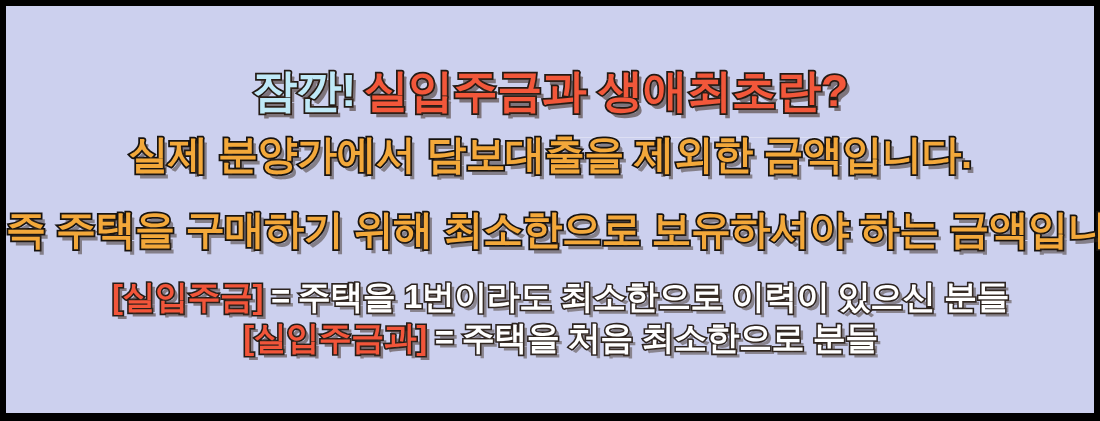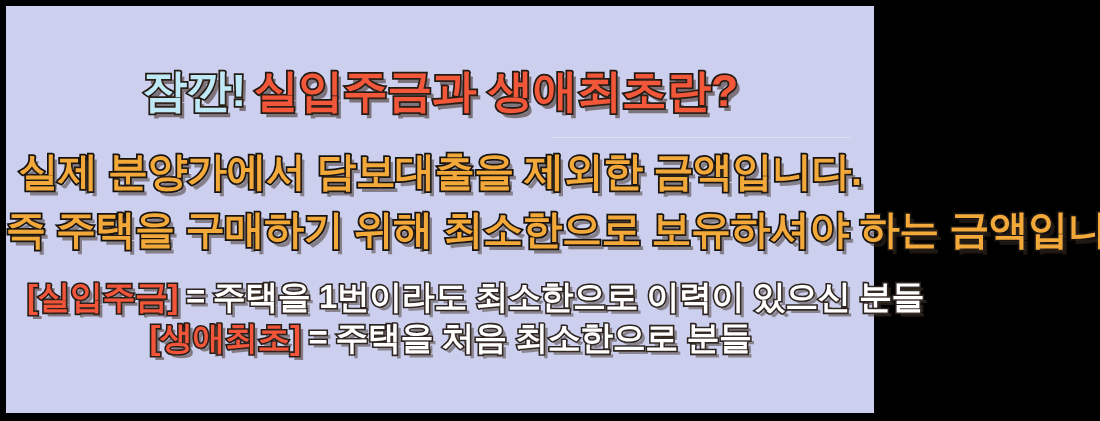--- a/index.html
+++ b/index.html
@@ -12,21 +12,21 @@
     width: 1100px;
     height: 421px;
     background: #000000;
     overflow: hidden;
     font-family: "Liberation Sans", "DejaVu Sans", sans-serif;
   }
   #panel {
     position: absolute;
     left: 6px;
     top: 6px;
-    width: 868px;
+    width: 1088px;
     height: 407px;
     background: #ccd0ee;
     box-sizing: border-box;
   }
   
 
   .line {
     position: absolute;
     width: 100%;
     text-align: center;
@@ -56,21 +56,21 @@
   }
 
   
   .t-orange {
     color: #f3a83a;
     -webkit-text-stroke: 3.5px #171310;
     paint-order: stroke fill;
     text-shadow: 4px 5px 0 rgba(60,45,35,0.5);
   }
   #explain-1 {
-    top: 145px;
+    top: 128px;
     font-size: 40px;
   }
   #explain-2 {
     top: 203px;
     font-size: 40px;
   }
 
   
   .def-row {
     position: absolute;
@@ -129,17 +129,17 @@
 
     <div class="line t-orange" id="explain-1">실제 분양가에서 담보대출을 제외한 금액입니다.</div>
 
     <div class="line t-orange" id="explain-2">즉 주택을 구매하기 위해 최소한으로 보유하셔야 하는 금액입니다.</div>
 
     <div class="def-row" id="def-1">
       <span class="t-redtag">[실입주금]</span><span class="sep"></span><span class="t-white">=</span><span class="sep"></span><span class="t-white">주택을 1번이라도 최소한으로 이력이 있으신 분들</span>
     </div>
 
     <div class="def-row" id="def-2">
-      <span class="t-redtag">[생애최초]</span><span class="sep"></span><span class="t-white">=</span><span class="sep"></span><span class="t-white">주택을 처음 최소한으로 분들</span>
+      <span class="t-redtag">[실입주금과]</span><span class="sep"></span><span class="t-white">=</span><span class="sep"></span><span class="t-white">주택을 처음 최소한으로 분들</span>
     </div>
 
   </div>
 </div>
 
 </body></html>

